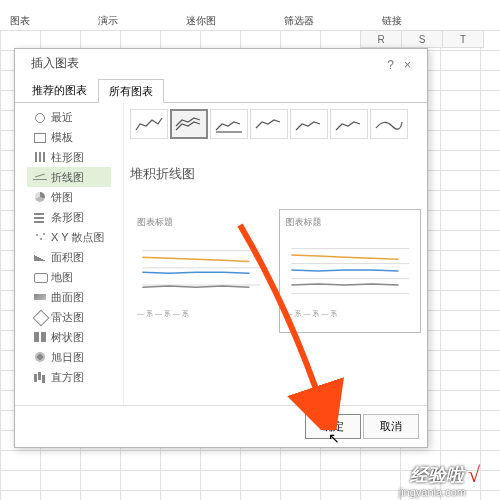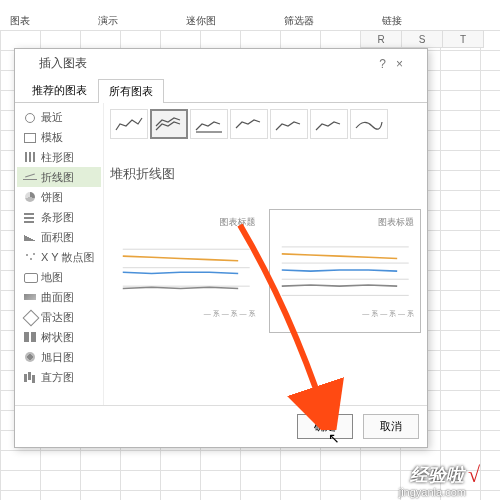--- a/index.html
+++ b/index.html
@@ -3,27 +3,27 @@
 <meta charset="utf-8">
 <style>
   body{margin:0;font-family:"Microsoft YaHei",sans-serif;font-size:11px;background:#f5f5f5;overflow:hidden;width:500px;height:500px;position:relative}
   .ribbon{display:flex;height:30px;background:#fff;border-bottom:4px solid #1d4ed8;align-items:flex-end;padding:0 2px;font-size:10px;color:#444;gap:52px}
   .ribbon span{padding:2px 8px}
   .grid{position:absolute;top:30px;left:0;right:0;bottom:0;background:#fff}
   .grid::before{content:"";position:absolute;inset:0;background-image:linear-gradient(to right,#e0e0e0 1px,transparent 1px),linear-gradient(to bottom,#e0e0e0 1px,transparent 1px);background-size:40px 20px}
   .colhdr{position:absolute;top:30px;right:16px;display:flex;height:18px;color:#666;font-size:10px}
   .colhdr div{width:40px;text-align:center;border:1px solid #ddd;border-left:none;background:#f7f7f7;line-height:18px}
   .dialog{position:absolute;top:48px;left:14px;width:412px;height:398px;background:#fff;border:1px solid #b5b5b5;box-shadow:2px 2px 8px rgba(0,0,0,.2);display:flex;flex-direction:column}
-  .titlebar{display:flex;align-items:center;justify-content:space-between;padding:6px 24px;font-size:12px;color:#444}
+  .titlebar{display:flex;align-items:flex-end;justify-content:space-between;padding:6px 16px;font-size:12px;color:#444}
   .titlebar .btns{display:flex;gap:10px;color:#777}
   .tabs{display:flex;border-bottom:1px solid #ccc;padding:0 6px;font-size:11px}
   .tab{padding:4px 10px;border:1px solid transparent;border-bottom:none;cursor:pointer}
   .tab.active{border-color:#ccc;background:#fff;position:relative;top:1px}
   .body{flex:1;display:flex;overflow:hidden}
-  .side{width:84px;border-right:1px solid #eee;overflow:auto;padding:4px 2px}
+  .side{width:84px;border-right:1px solid #eee;overflow:auto;padding:4px 12px}
   .side .it{display:flex;align-items:center;gap:4px;padding:3px 6px;color:#555;line-height:14px;cursor:pointer;font-size:11px}
   .side .it.sel{background:#e2efd9}
   .ico{width:14px;height:12px;display:inline-block;position:relative}
   .ico::before,.ico::after{content:"";position:absolute}
   .i-recent::before{left:2px;top:2px;width:8px;height:8px;border:1px solid #888;border-radius:50%}
   .i-tpl::before{left:1px;top:2px;width:10px;height:8px;border:1px solid #888}
   .i-bar::before{left:2px;top:1px;width:2px;height:10px;background:#888;box-shadow:4px 0 0 #888,8px 0 0 #888}
   .i-line::before{left:0;top:8px;width:14px;height:1px;background:#888}
   .i-line::after{left:2px;top:4px;width:10px;height:1px;background:#888;transform:rotate(-18deg)}
   .i-pie::before{left:2px;top:1px;width:10px;height:10px;border-radius:50%;background:conic-gradient(#888 0 30%,#bbb 0 70%,#ddd 0)}
@@ -37,26 +37,26 @@
   .i-tree::before{left:1px;top:1px;width:5px;height:10px;background:#888;box-shadow:7px 0 0 #888}
   .i-sun::before{left:2px;top:1px;width:10px;height:10px;border-radius:50%;background:radial-gradient(#888 40%,#bbb 0)}
   .i-hist::before{left:1px;top:3px;width:3px;height:8px;background:#888;box-shadow:4px -2px 0 #888,8px 1px 0 #888}
   .main{flex:1;padding:6px;color:#444;display:flex;flex-direction:column;gap:6px}
   .typerow{display:flex;gap:2px}
   .tc{width:36px;height:28px;border:1px solid #ddd;display:flex;align-items:center;justify-content:center;cursor:pointer}
   .tc svg{width:30px;height:20px}
   .tc.sel{border-color:#888;background:#f2f2f2;box-shadow:inset 0 0 0 1px #888}
   .subtitle{font-size:13px;color:#555;margin:20px 0}
   .previews{display:flex;gap:6px}
-  .pv{flex:1;height:110px;background:#fff;border:1px solid transparent;padding:6px;display:flex;flex-direction:column;align-items:flex-end}
+  .pv{flex:1;height:110px;background:#fff;border:1px solid transparent;padding:6px;display:flex;flex-direction:column;align-items:flex-start}
   .pv.hi{border-color:#bbb}
   .pv .pt{font-size:9px;color:#888;margin-bottom:6px}
   .pv svg{width:100%;height:70px}
   .pv .leg{font-size:7px;color:#999;margin-top:4px}
-  .footer{border-top:1px solid #ddd;padding:8px;display:flex;justify-content:flex-end;gap:10px}
+  .footer{border-top:1px solid #ddd;padding:8px;display:flex;justify-content:flex-end;gap:2px}
   .btn{min-width:56px;padding:4px 12px;border:1px solid #bbb;background:#fafafa;font-size:11px;cursor:pointer}
   .btn.primary{border-color:#888}
   .arrow{position:absolute;left:230px;top:220px;pointer-events:none}
   .cursor{position:absolute;left:328px;top:430px;color:#000;font-size:14px;z-index:5;pointer-events:none}
   .wm{position:absolute;right:20px;bottom:12px;display:flex;align-items:center;gap:4px;font-family:Liberation Serif, serif}
   .wm .z{color:#fff;font-style:italic;font-weight:bold;font-size:18px;text-shadow:0 0 3px #000}
   .wm .ck{color:#d62424;font-size:22px;font-weight:bold}
   .wm-url{position:absolute;right:34px;bottom:2px;font-size:11px;color:#fff;text-shadow:0 0 2px #000}
 </style>
 </head>
@@ -109,26 +109,26 @@
         </div>
         <div class="it">
           <span class="ico i-pie"></span>
           <span>饼图</span>
         </div>
         <div class="it">
           <span class="ico i-barh"></span>
           <span>条形图</span>
         </div>
         <div class="it">
+          <span class="ico i-xy"></span>
+          <span>X Y 散点图</span>
+        </div>
+        <div class="it">
           <span class="ico i-area"></span>
           <span>面积图</span>
-        </div>
-        <div class="it">
-          <span class="ico i-xy"></span>
-          <span>X Y 散点图</span>
         </div>
         <div class="it">
           <span class="ico i-map"></span>
           <span>地图</span>
         </div>
         <div class="it">
           <span class="ico i-surf"></span>
           <span>曲面图</span>
         </div>
         <div class="it">

